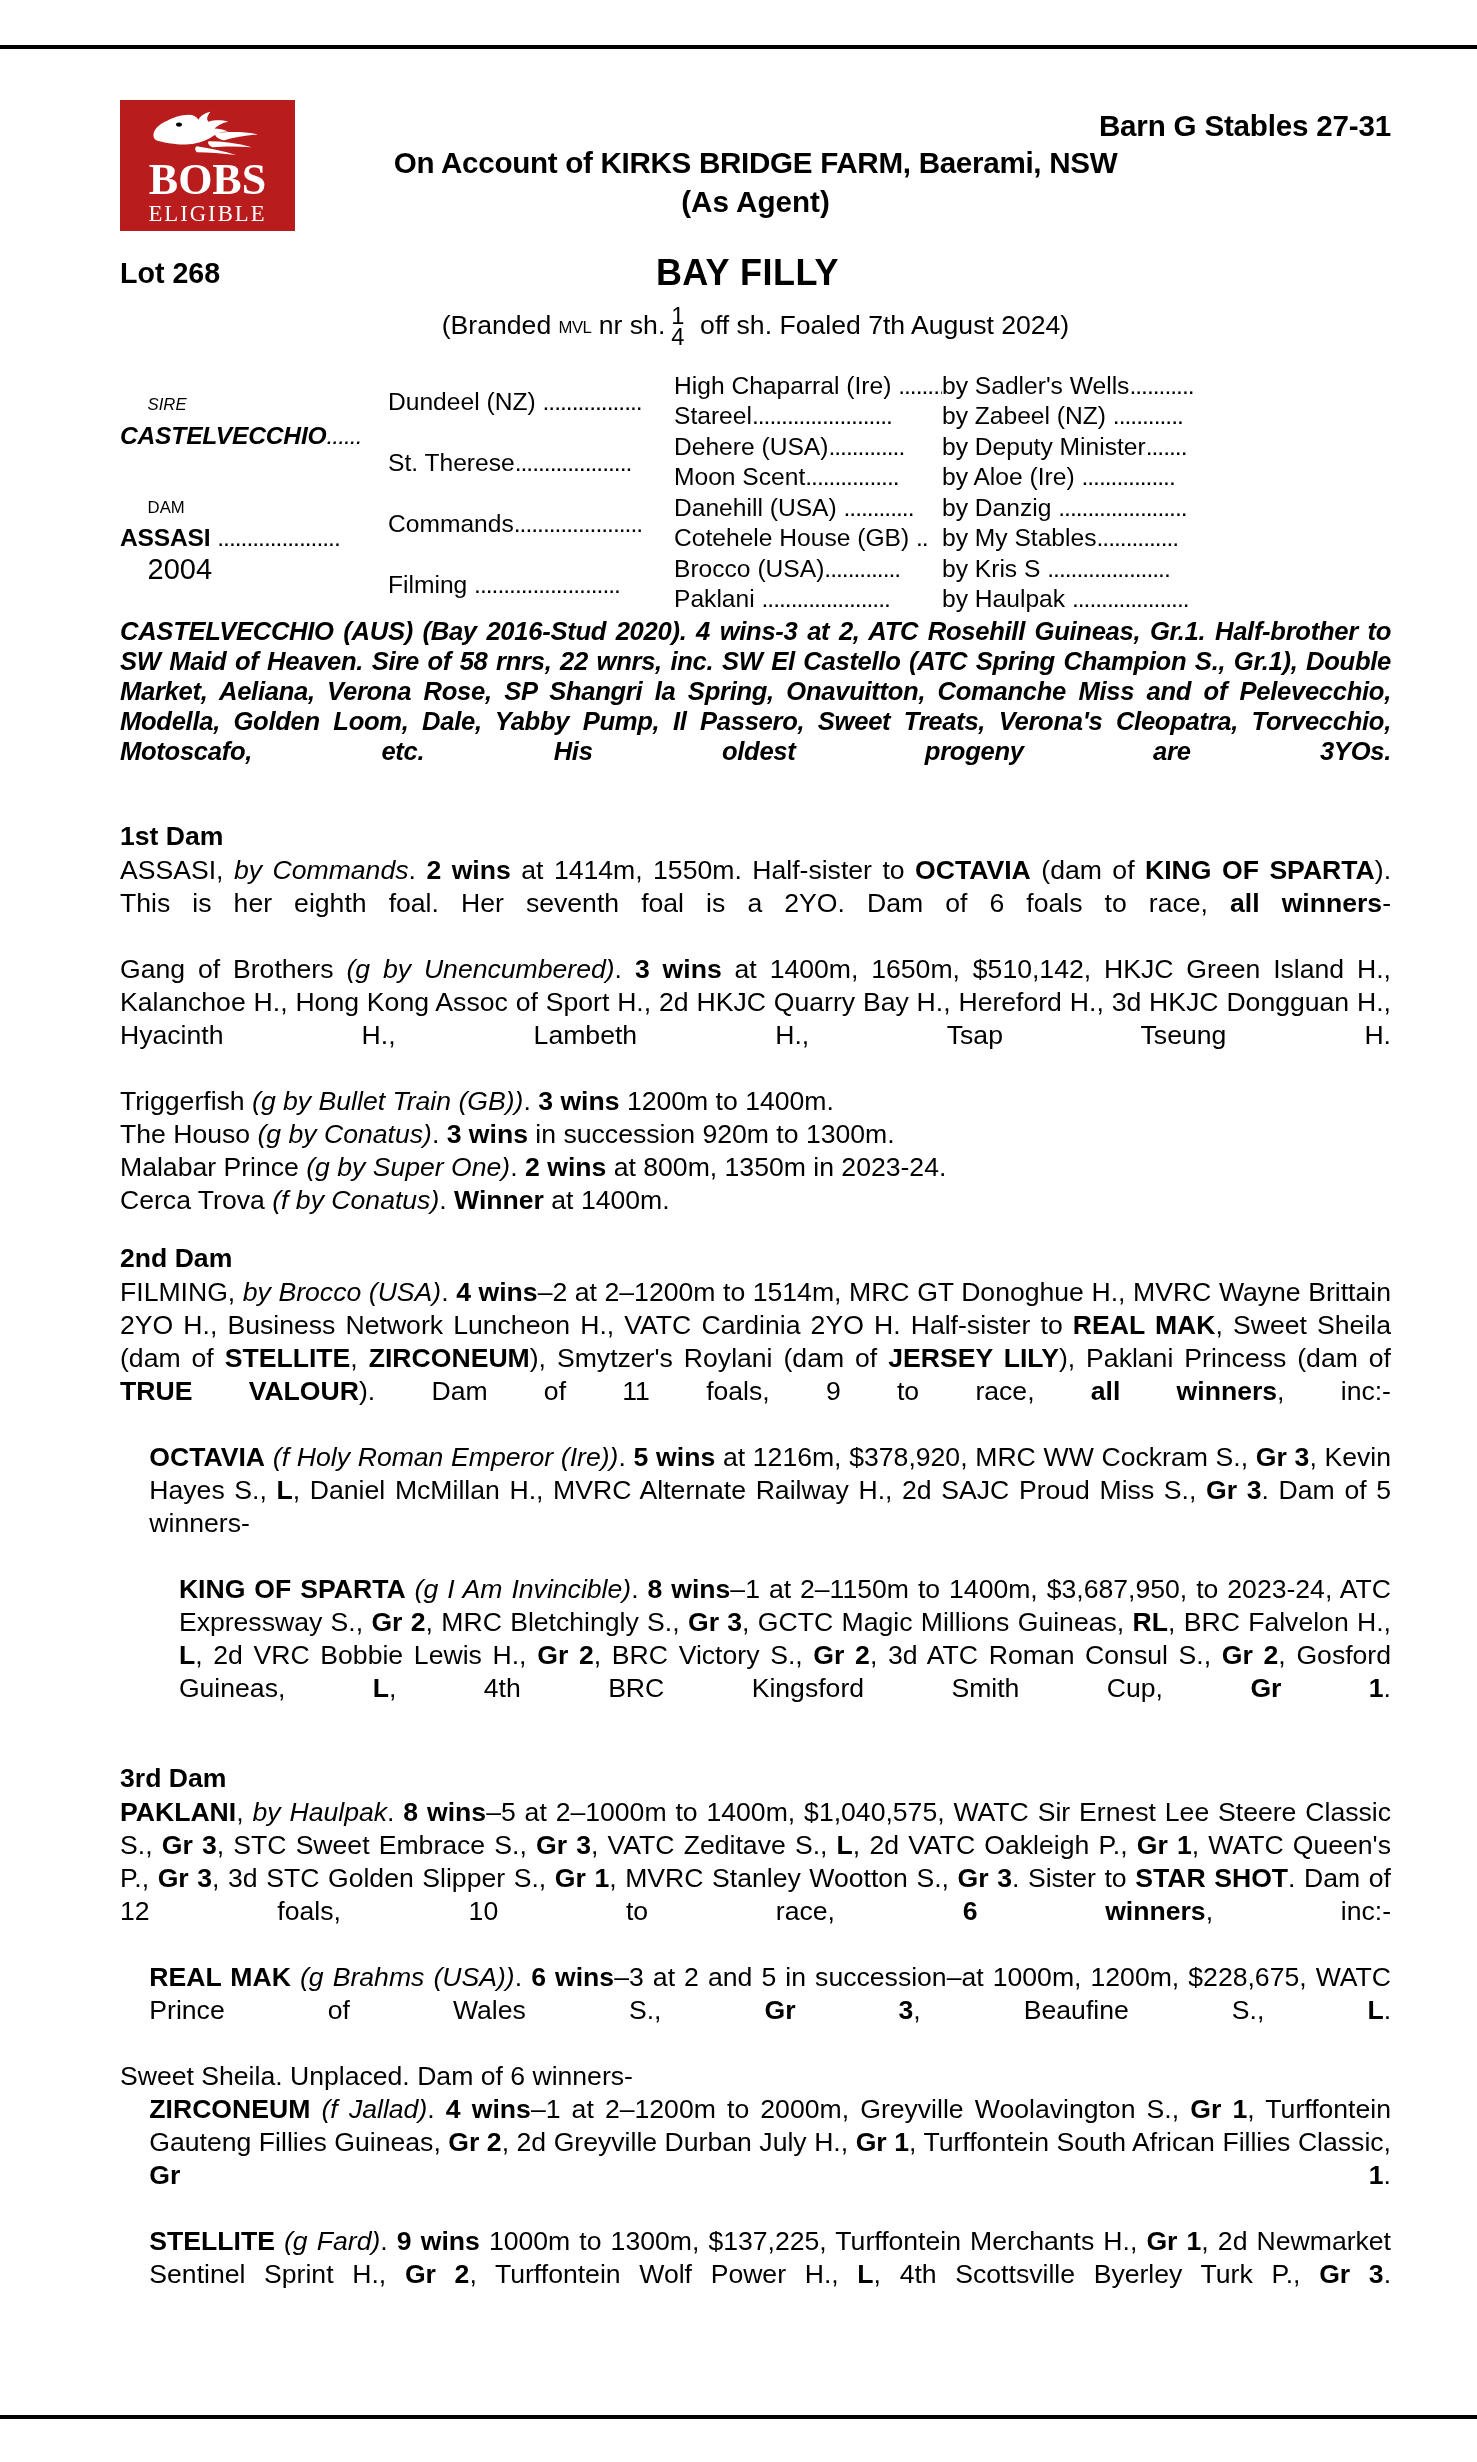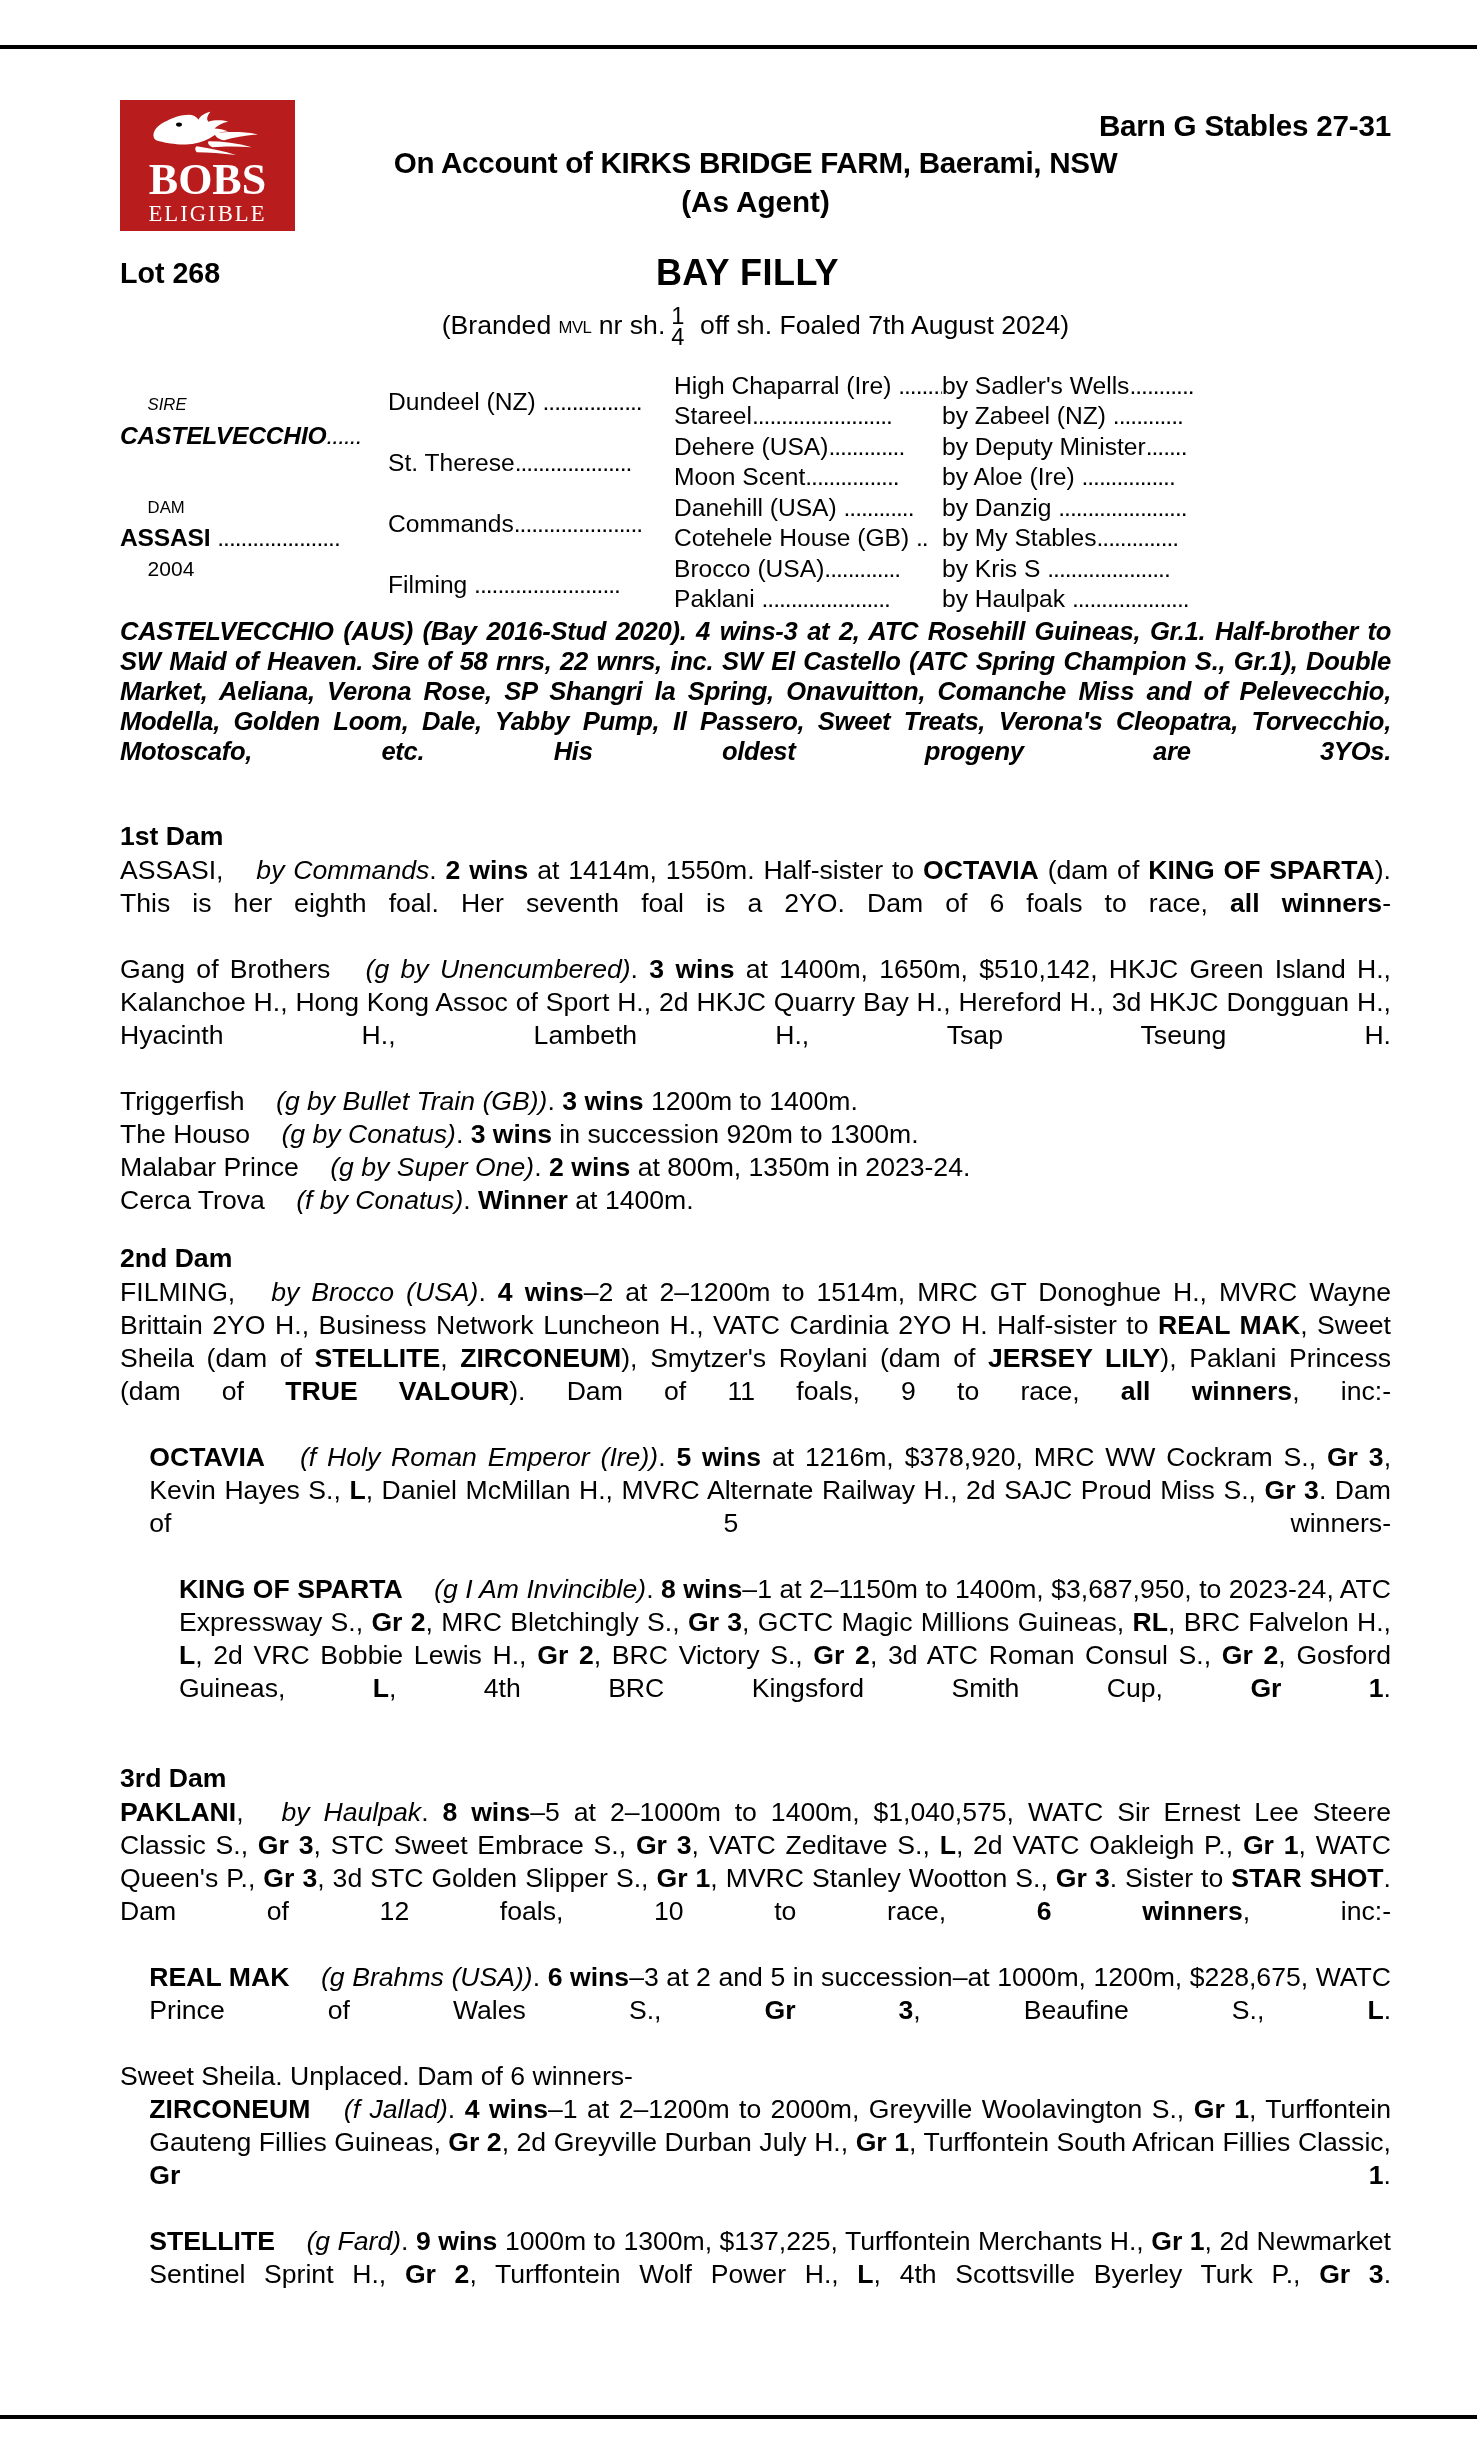--- a/index.html
+++ b/index.html
@@ -174,21 +174,21 @@
     padding-left: 27.6px;
   }
   .sc { font-size: 16.7px; }
   .sire-name, .dam-name {
     font-weight: 700;
     font-size: 24.6px;
     letter-spacing: -0.2px;
   }
   .dam-year {
     padding-left: 27.6px;
-    font-size: 21px;
+    font-size: 29px;
   }
   .ped-block-sire { position: absolute; left:0; top: 17.7px; font-style: italic; }
   .ped-block-dam  { position: absolute; left:0; top: 120px; }
   .ped-mid {
     position: absolute;
     left: 268px;
     top: 0px;
     width: 278px;
   }
   .ped-mid div { height: 61px; line-height: 61px; }
@@ -230,21 +230,21 @@
     text-indent: 0;
     padding-left: 51px;
   }
   p.e::after { content: ""; display: inline-block; width: 100%; }
   p.lvl0 { padding-left: 51px; margin-left: -51px; }
   p.lvl1 { padding-left: 51px; margin-left: -21.7px; }
   p.lvl2 { padding-left: 51px; margin-left: 7.9px; }
   p.nojust { text-align: left; }
   p.nojust::after { content: none; }
   b { font-weight: 700; }
-  i { font-style: italic; margin-left: 24px; }
+  i { font-style: italic; }
 </style>
 </head>
 <body>
 
 <div class="page">
 
   <div class="rule-top"></div>
   <div class="rule-bottom"></div>
 
   <div class="content">

